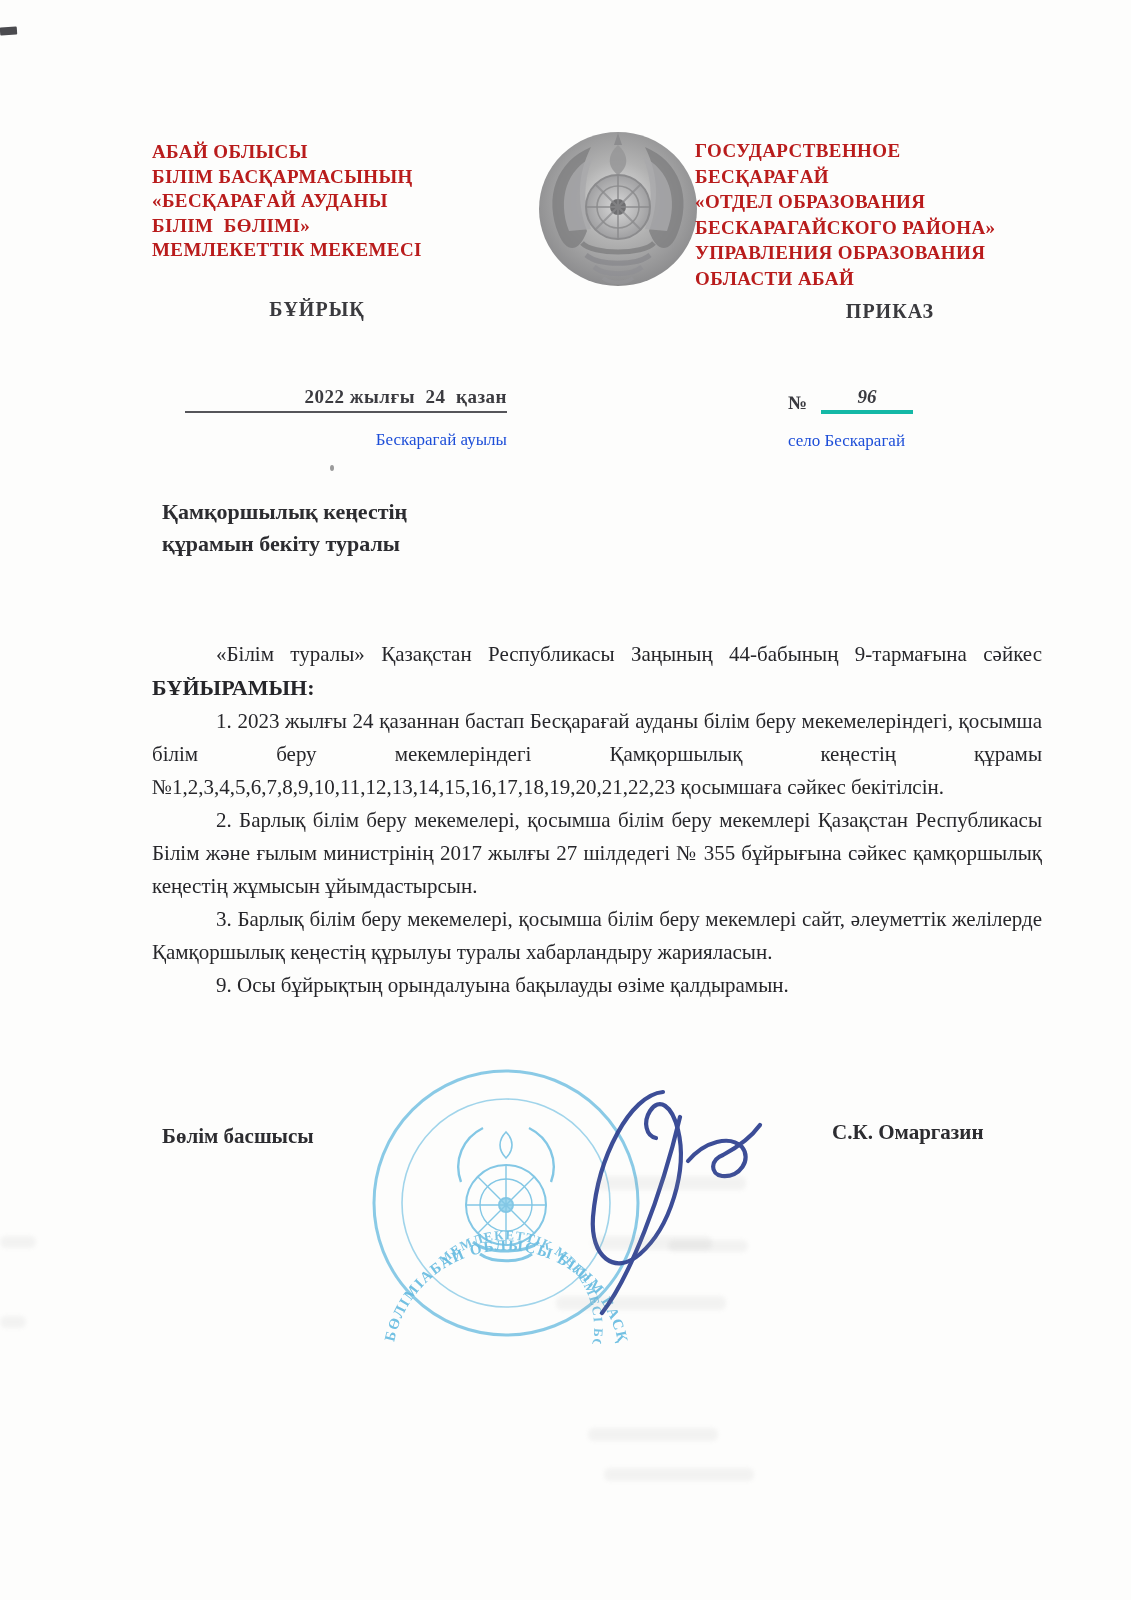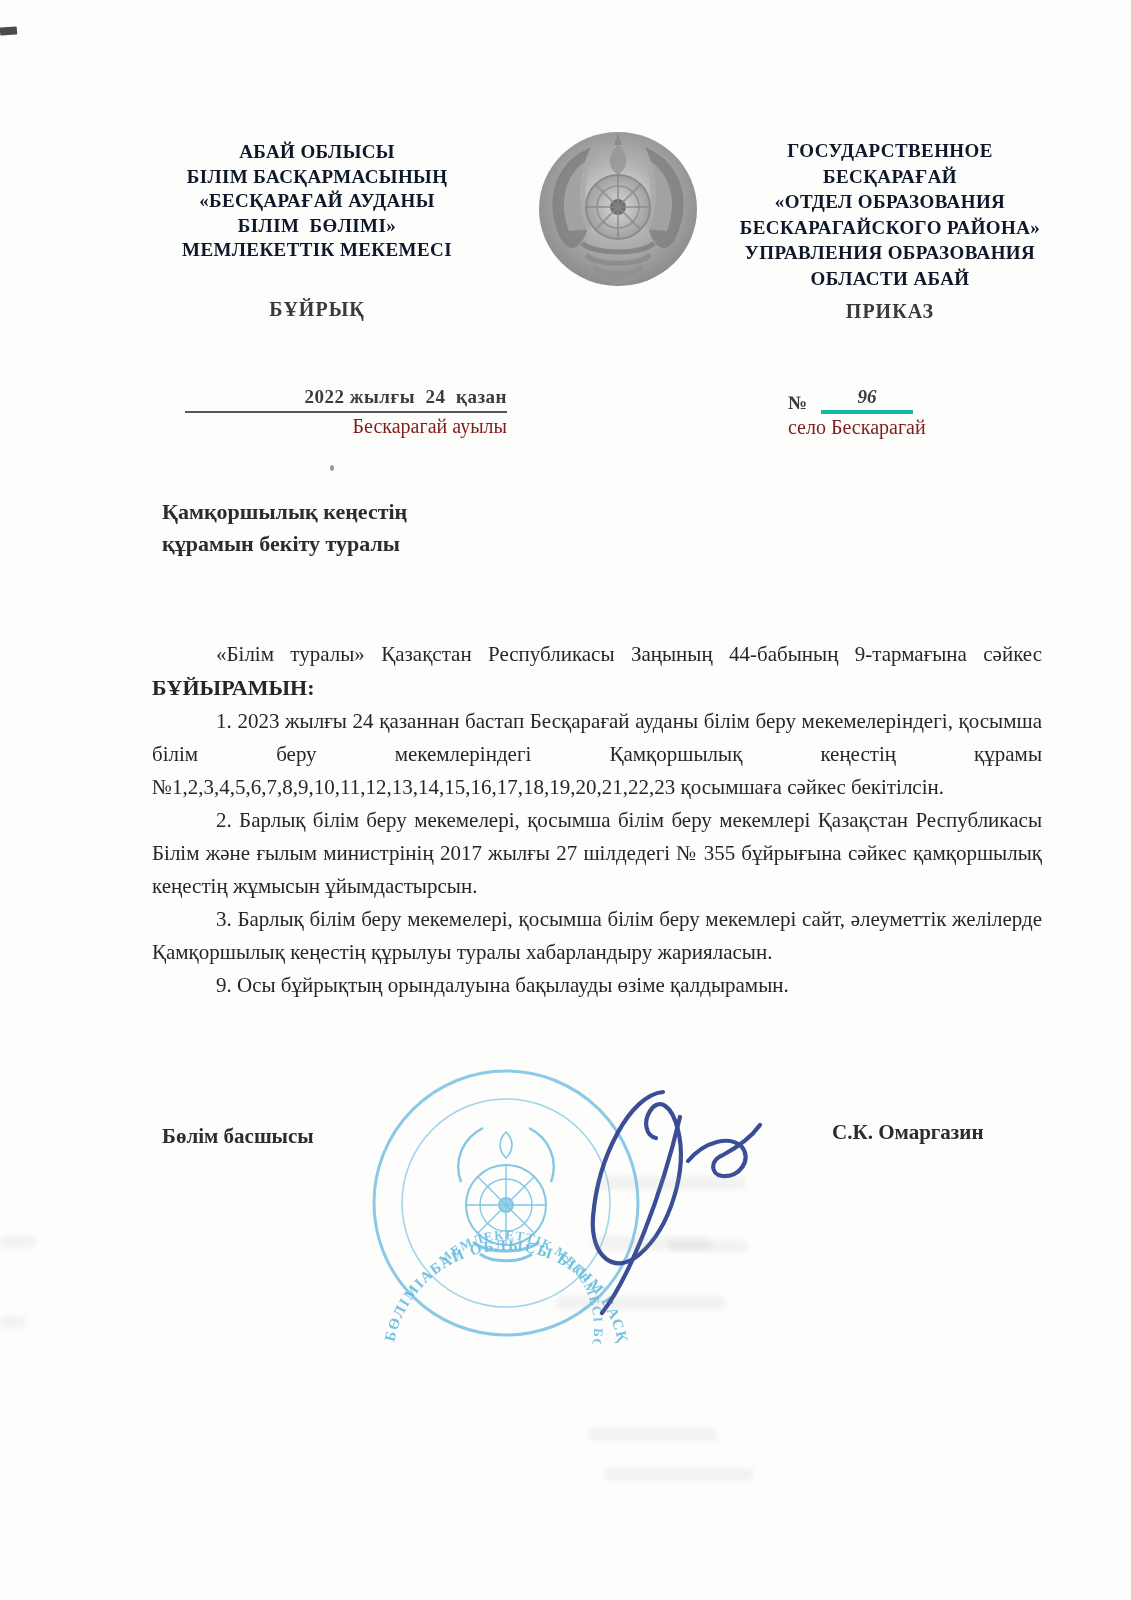--- a/index.html
+++ b/index.html
@@ -11,24 +11,23 @@
     position:relative;
     width:1131px;height:1600px;
     margin:0 auto;
     background:#fdfdfc;
     overflow:hidden;
     color:#2e2e2e;
   }
   .abs{position:absolute;}
   
   .org-block{
-    text-align:center;
     font-weight:bold;
     font-size:19px;
-    color:#0f172a;
+    color:#b91c1c;
     letter-spacing:.4px;
   }
   .org-line{white-space:pre-wrap;line-height:24.5px;}
   .org-block.right .org-line{line-height:25.5px;}
   .doc-type{
     text-align:center;
     font-weight:bold;
     font-size:20px;
     color:#3a3a3e;
     letter-spacing:1px;
@@ -37,21 +36,21 @@
   .date-block{
     width:322px;text-align:right;
   }
   .date-line{
     font-weight:bold;font-size:19px;letter-spacing:.5px;
     white-space:pre-wrap;color:#3b3b40;
     border-bottom:2px solid #55555a;
     padding-bottom:3px;
   }
   .place-line{
-    font-size:20px;color:#7f1d1d;padding-top:2px;
+    font-size:17px;color:#1d4ed8;padding-top:17px;
   }
   .num-block{width:160px;}
   .num-row{display:flex;align-items:flex-end;gap:14px;
     font-weight:bold;font-size:19px;color:#3b3b40;}
   .num-underline{
     display:inline-block;width:92px;text-align:center;
     border-bottom:4px solid #14b8a6;padding-bottom:2px;font-style:italic;
   }
   
   .subject{

